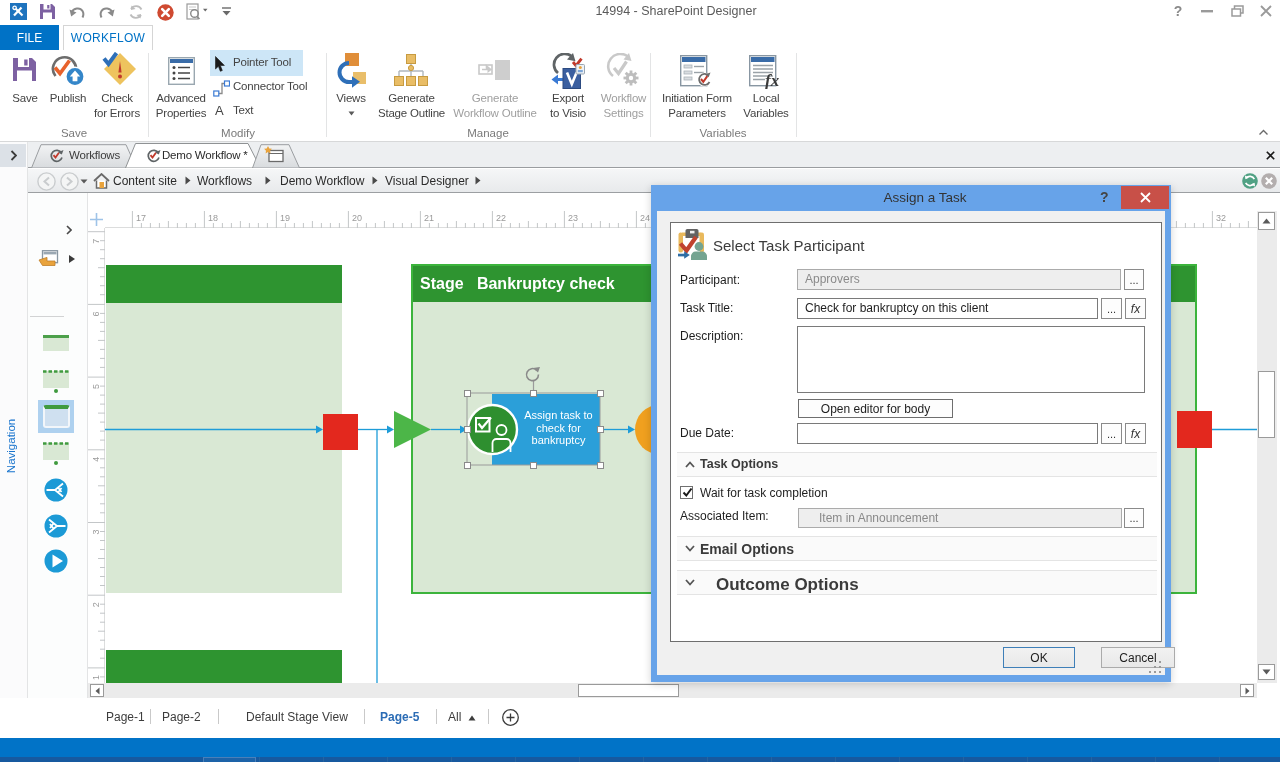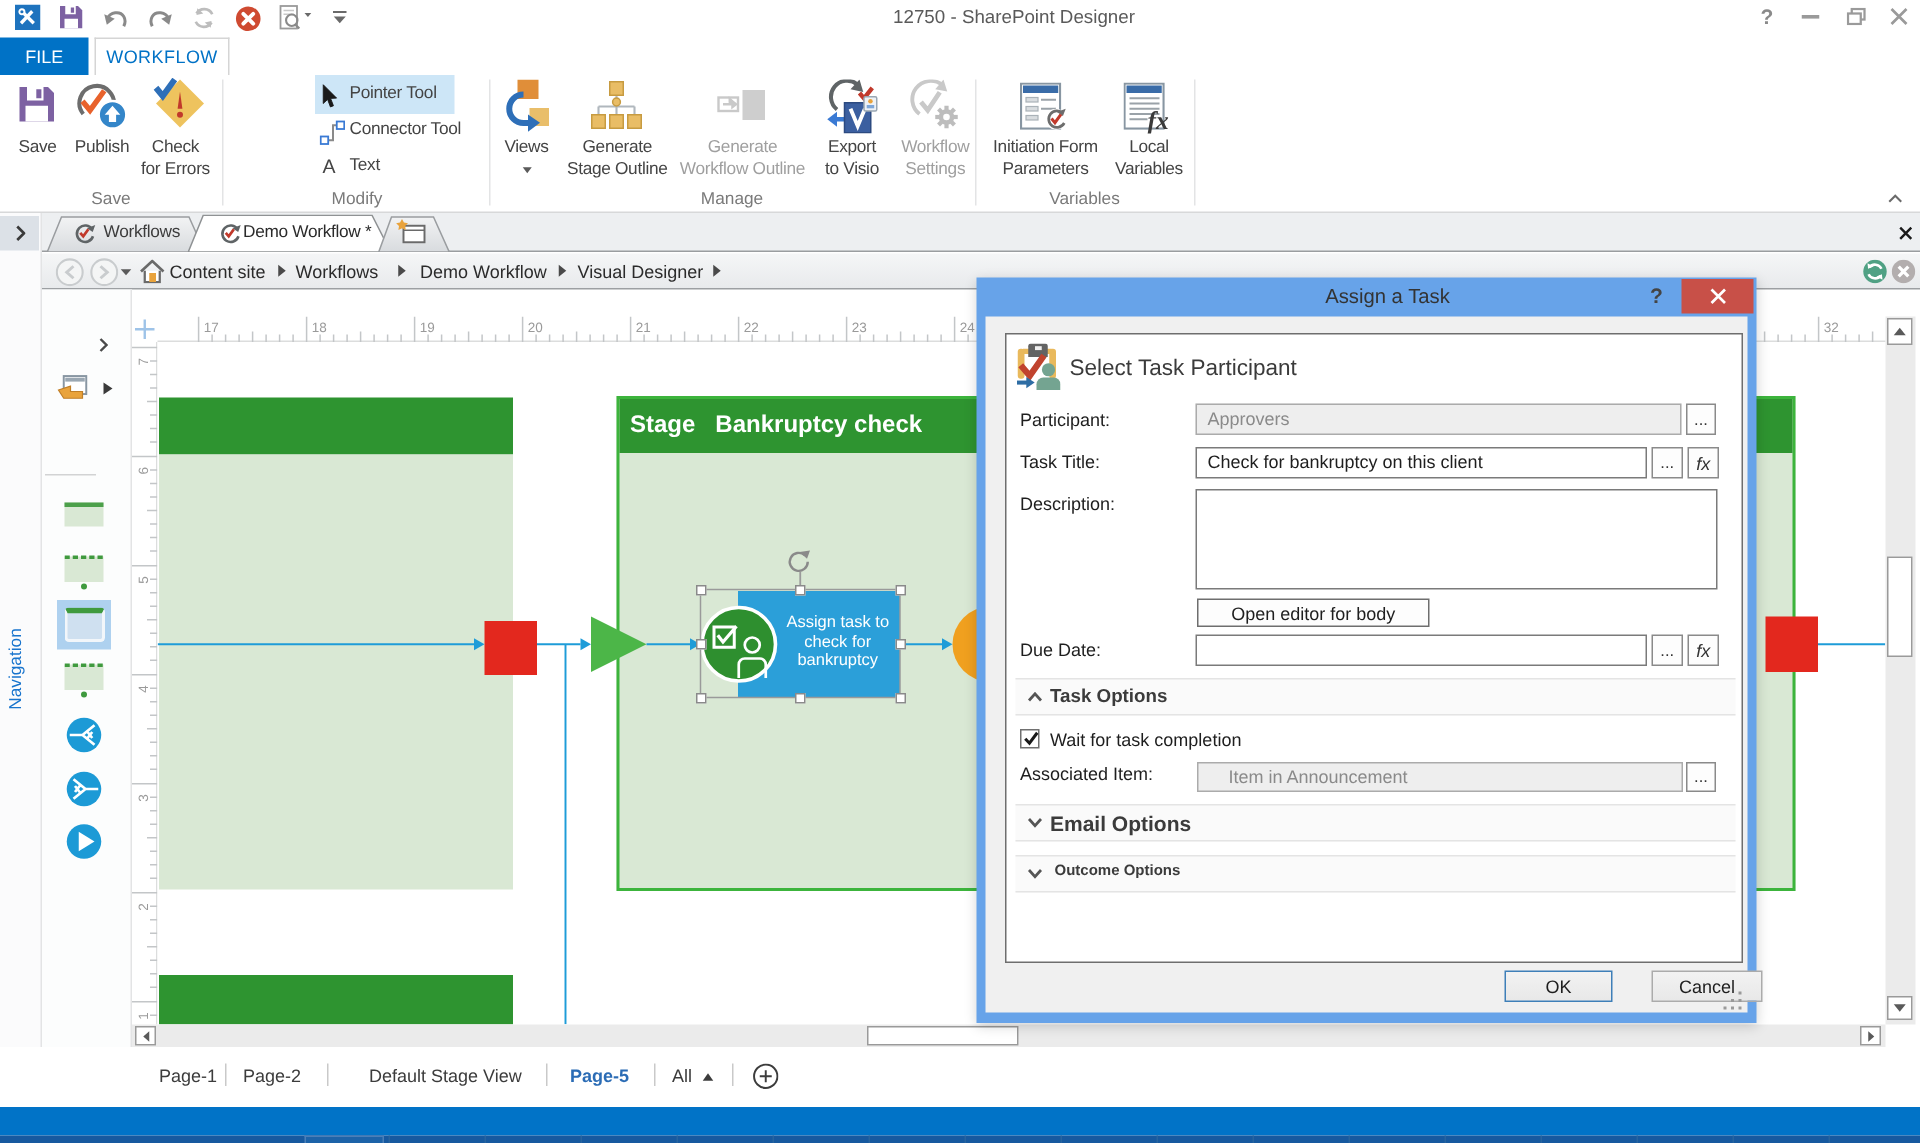--- a/index.html
+++ b/index.html
@@ -49,21 +49,21 @@
 <rect x="1" y="1" width="11" height="15" fill="#fff" stroke="#9a9a9a" stroke-width="1.2"></rect>
 <path d="M3 4 H10 M3 6.5 H10" stroke="#c8c8c8" stroke-width="1"></path>
 <circle cx="8.5" cy="10.5" r="3.8" fill="none" stroke="#8a8a8a" stroke-width="1.4"></circle>
 <path d="M11 13.5 L13.5 16" stroke="#8a8a8a" stroke-width="1.6"></path>
 <path d="M20 8 l5 0 -2.5 3 Z" fill="#6a6a6a" transform="translate(-1,-1.5) scale(0.9)"></path>
 </svg>
     <svg class="a" style="left:221px;top:7px" width="11" height="10" viewBox="0 0 11 10">
 <path d="M1 1 H10" stroke="#6a6a6a" stroke-width="1.4"></path>
 <path d="M1.5 4 l8 0 -4 4.5 Z" fill="#6a6a6a"></path>
 </svg>
-    <div class="a" style="left:400px;top:4px;width:552px;text-align:center;font-size:12.5px;color:#5a5a5a;">12750 - SharePoint Designer</div>
+    <div class="a" style="left:400px;top:4px;width:552px;text-align:center;font-size:12.5px;color:#5a5a5a;">14994 - SharePoint Designer</div>
     <div class="a" style="left:1169px;top:3px;width:18px;height:18px;color:#8a8a8a;font-size:14px;font-weight:bold;text-align:center;">?</div>
     <svg class="a" style="left:1201px;top:10px" width="12" height="3" viewBox="0 0 12 3">
       <rect width="12" height="2.4" fill="#9a9a9a"></rect>
     </svg>
     <svg class="a" style="left:1231px;top:5px" width="13" height="12" viewBox="0 0 13 12">
 <rect x="3.5" y="1" width="8.5" height="7" fill="none" stroke="#9a9a9a" stroke-width="1.5"></rect>
 <rect x="1" y="4" width="8.5" height="7" fill="#fff" stroke="#9a9a9a" stroke-width="1.5"></rect>
 </svg>
     <svg class="a" style="left:1260px;top:5px" width="12" height="12" viewBox="0 0 12 12">
 <path d="M1 1 L11 11 M11 1 L1 11" stroke="#9a9a9a" stroke-width="1.8"></path>
@@ -101,20 +101,32 @@
       <svg class="a" style="left:9px;top:2px" width="44" height="35" viewBox="0 0 44 35">
 <path d="M23 6 L39 22 L23 38 L7 22 Z" fill="#eec35e" transform="translate(0,-5)"></path>
 <path d="M7 6.5 l4.5 5.5 8-11" stroke="#2e6fb8" stroke-width="4" fill="none"></path>
 <path d="M23 9 l1.6 11.5 h-3.2 Z" fill="#c1392b"></path>
 <circle cx="23" cy="24.5" r="2" fill="#c1392b"></circle>
 </svg>
       <div class="a lbl" style="left:0;top:92px;width:58px;top:42px;">Check</div>
       <div class="a lbl" style="left:0;top:57px;width:58px;">for Errors</div>
     </div>
     <div class="a glbl" style="left:0;top:77px;width:148px;">Save</div>
+    <div class="a" style="left:152px;top:0;width:58px;height:88px;">
+      <svg class="a" style="left:16px;top:7px" width="27" height="28" viewBox="0 0 27 28">
+<rect x="0.7" y="0.7" width="25.6" height="26.6" fill="#fff" stroke="#9aa7b0" stroke-width="1.4"></rect>
+<rect x="2" y="2" width="23" height="4" fill="#3a6ca8"></rect>
+<circle cx="6" cy="10.5" r="1.5" fill="#444"></circle>
+<circle cx="6" cy="16" r="1.5" fill="#444"></circle>
+<circle cx="6" cy="21.5" r="1.5" fill="#444"></circle>
+<path d="M10 10.5 H22 M10 16 H22 M10 21.5 H22" stroke="#444" stroke-width="1.6"></path>
+</svg>
+      <div class="a lbl" style="left:0;top:92px;width:58px;top:42px;">Advanced</div>
+      <div class="a lbl" style="left:0;top:57px;width:58px;">Properties</div>
+    </div>
     <div class="a" style="left:210px;top:0px;width:93px;height:26px;background:#cde6f7;"></div>
     <svg class="a" style="left:214px;top:6px" width="12" height="17" viewBox="0 0 12 17">
 <path d="M1.5 0.5 L1.5 13 L4.4 10.3 L6.3 15.3 L8.3 14.5 L6.4 9.6 L10.4 9.4 Z" fill="#1a1a1a" stroke="#1a1a1a" stroke-width="0.6"></path>
     </svg>
     <div class="a lbl" style="left:233px;top:6px;text-align:left;">Pointer Tool</div>
     <svg class="a" style="left:213px;top:30px" width="17" height="17" viewBox="0 0 17 17">
 <path d="M3 13.5 H9 V3.5 H14" fill="none" stroke="#8a8a8a" stroke-width="1.3"></path>
 <rect x="0.8" y="11" width="5" height="5" fill="#fff" stroke="#3a7ad4" stroke-width="1.2"></rect>
 <rect x="11.5" y="1" width="5" height="5" fill="#fff" stroke="#3a7ad4" stroke-width="1.2"></rect>
 </svg>
@@ -725,21 +737,21 @@
     <div class="a ctr" style="left:473px;top:323px;width:20px;height:20px;background:#fdfdfd;border:1px solid #8a8a8a;font-size:11px;color:#333;">...</div>
     <div class="a" style="left:26px;top:351px;width:480px;height:25px;border-top:1px solid #e4e4e4;border-bottom:1px solid #e4e4e4;background:#fafafa;"></div>
     <svg class="a" style="left:34px;top:360px" width="10" height="7" viewBox="0 0 10 7">
       <path d="M1 1 L5 5.5 L9 1" fill="none" stroke="#555" stroke-width="1.8"></path>
     </svg>
     <div class="a" style="left:49px;top:356px;font-size:14px;font-weight:bold;color:#3b3b3b;">Email Options</div>
     <div class="a" style="left:26px;top:385px;width:480px;height:25px;border-top:1px solid #e4e4e4;border-bottom:1px solid #e4e4e4;background:#fafafa;"></div>
     <svg class="a" style="left:34px;top:394px" width="10" height="7" viewBox="0 0 10 7">
       <path d="M1 1 L5 5.5 L9 1" fill="none" stroke="#555" stroke-width="1.8"></path>
     </svg>
-    <div class="a" style="left:52px;top:390px;font-size:10px;font-weight:bold;color:#3b3b3b;">Outcome Options</div>
+    <div class="a" style="left:65px;top:390px;font-size:17px;font-weight:bold;color:#3b3b3b;">Outcome Options</div>
     <div class="a ctr" style="left:352px;top:462px;width:72px;height:21px;background:linear-gradient(#f2f2f2,#e8e8e8);border:1px solid #3e7fb8;font-size:12px;color:#1e1e1e;">OK</div>
     <div class="a ctr" style="left:435px;top:462px;width:74px;height:21px;background:linear-gradient(#f2f2f2,#e8e8e8);border:1px solid #ababab;font-size:12px;color:#1e1e1e;margin-left:15px;">Cancel</div>
     <div class="a" style="left:508px;top:476px;width:2px;height:2px;background:#9a9a9a;"></div>
     <div class="a" style="left:503px;top:481px;width:2px;height:2px;background:#9a9a9a;"></div>
     <div class="a" style="left:508px;top:481px;width:2px;height:2px;background:#9a9a9a;"></div>
     <div class="a" style="left:498px;top:486px;width:2px;height:2px;background:#9a9a9a;"></div>
     <div class="a" style="left:503px;top:486px;width:2px;height:2px;background:#9a9a9a;"></div>
     <div class="a" style="left:508px;top:486px;width:2px;height:2px;background:#9a9a9a;"></div>
   </div>
 </body></html>

